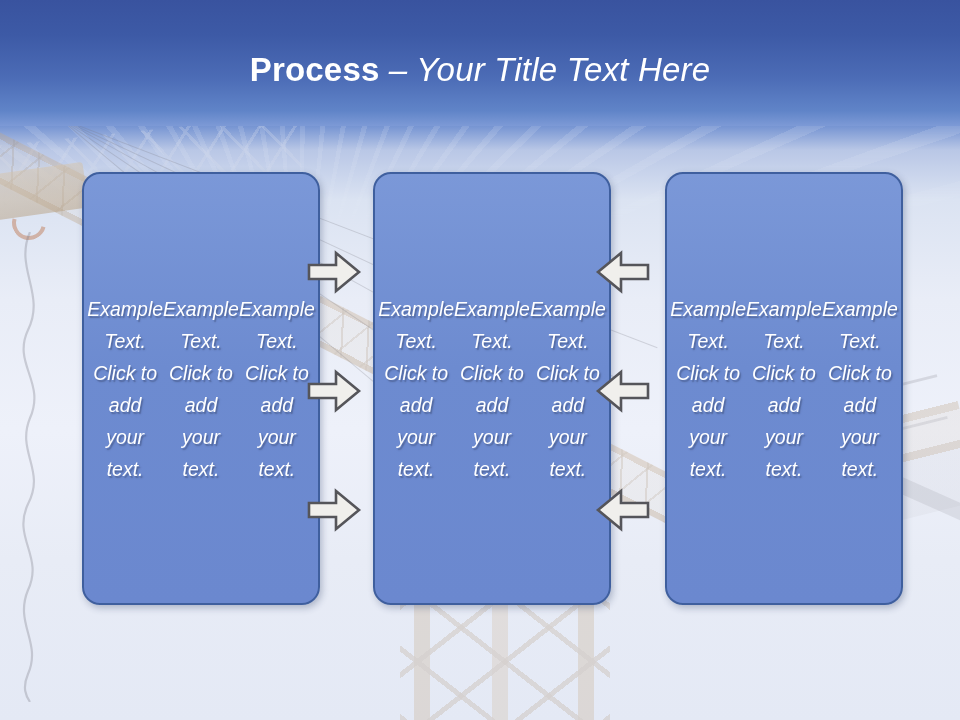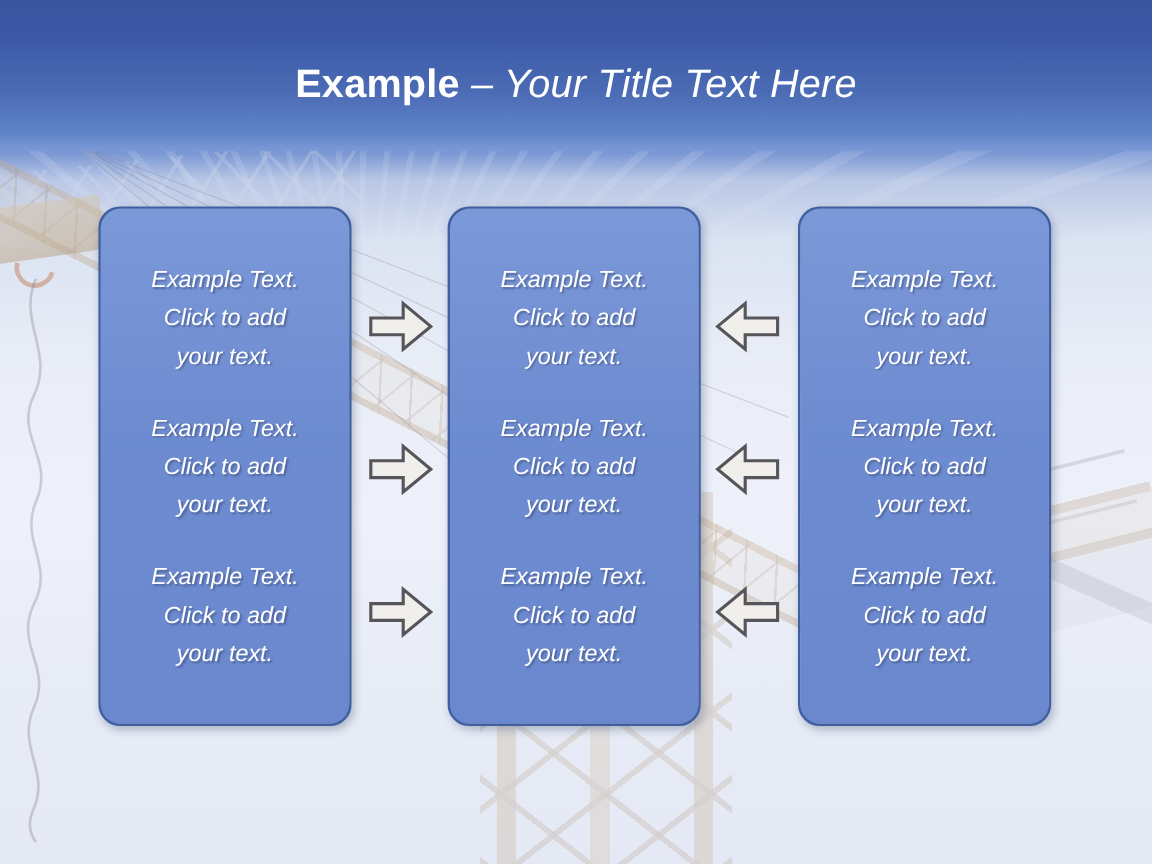--- a/index.html
+++ b/index.html
@@ -219,29 +219,29 @@
     letter-spacing: .2px;
     white-space: nowrap;
   }
   .header-title .t-bold { font-weight: bold; }
   .header-title .t-light { font-weight: normal; font-style: italic; }
 
   
   .column {
     position: absolute;
     top: 172px;
-    width: 211px;
+    width: 238px;
     height: 433px;
     border-radius: 18px;
     border: 2px solid #3f5f9e;
     background: linear-gradient(to bottom, #7b98d8 0%, #6d8bd0 45%, #6b88cf 100%);
     box-shadow: 2px 3px 7px rgba(40,55,95,.30);
     box-sizing: border-box;
     display: flex;
-    flex-direction: column;
+    flex-direction: row;
     justify-content: center;
     align-items: center;
     padding: 16px 12px;
   }
   #col-1 { left: 82px; }
   #col-2 { left: 373px; }
   #col-3 { left: 665px; }
 
   .cell {
     width: 100%;
@@ -307,21 +307,21 @@
       <div class="mast-x"></div>
     </div>
 
     <div class="platform"></div>
     <div class="platform-rail"></div>
     <div class="right-beam"></div>
   </div>
 
   <div class="header-band"></div>
   <div class="header-title">
-    <span class="t-bold">Example</span><span class="t-light"> – Your Title Text Here</span>
+    <span class="t-bold">Process</span><span class="t-light"> – Your Title Text Here</span>
   </div>
 
   <div class="column" id="col-1">
     <div class="cell">Example Text.
 Click  to add
 your text.</div>
     <div class="cell">Example Text.
 Click  to add
 your text.</div>
     <div class="cell">Example Text.

